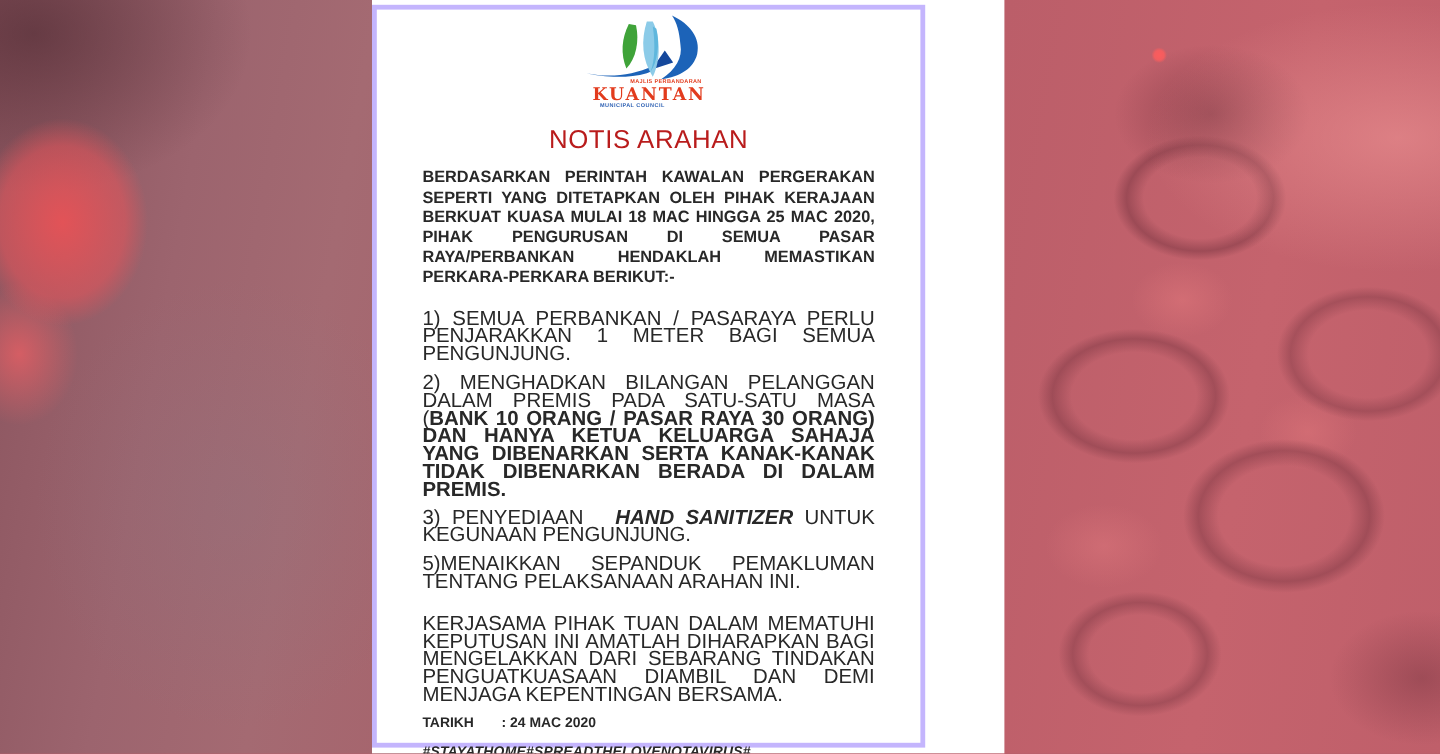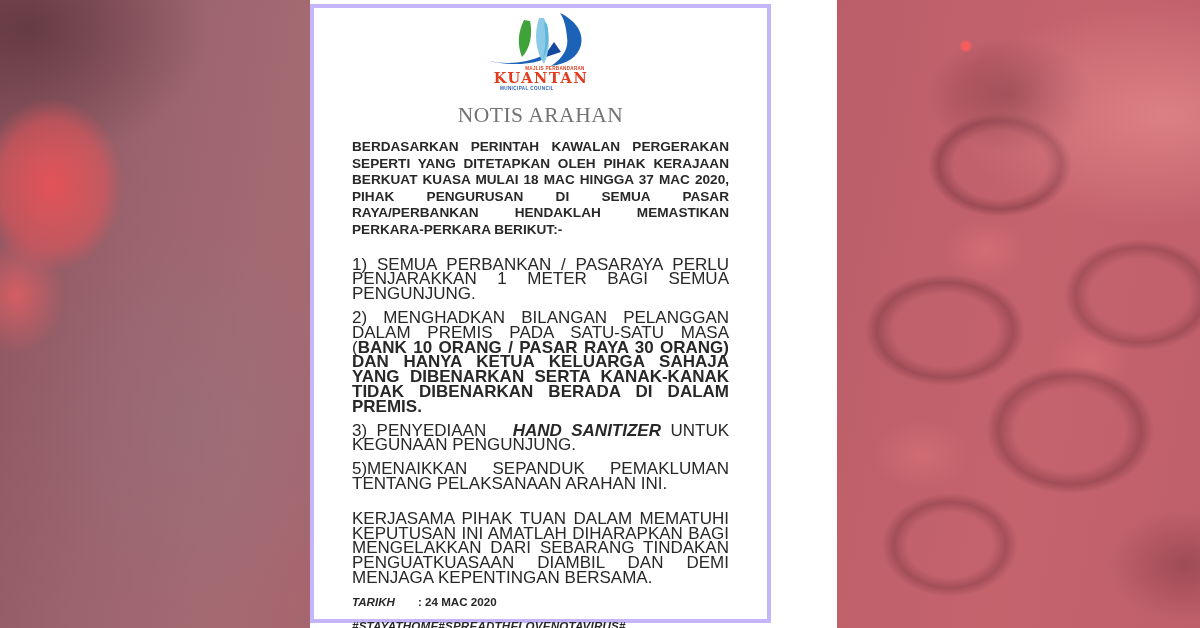--- a/index.html
+++ b/index.html
@@ -85,21 +85,21 @@
     line-height: 14.8px;
     text-align: justify;
     margin-bottom: 9px;
   }
   .closing { margin-top: 20px; }
   .date-row {
     margin-top: 9px;
     font-size: 11.6px;
     font-weight: bold;
   }
-  .date-row .date-label { display: inline-block; width: 66px; font-style: italic; }
+  .date-row .date-label { display: inline-block; width: 66px; }
   .hashtag-row {
     margin-top: 11px;
     text-align: left;
     font-size: 11.6px;
     font-weight: bold;
     font-style: italic;
     letter-spacing: 0.2px;
   }
 </style>
 </head>
@@ -123,23 +123,23 @@
           <path d="M52,6 C47,22 48,38 57,52 C64,38 63,18 57,6 Z" fill="#8ccbe8"></path>
 
           <path d="M57,10 C59,24 59,38 55,48 C61,40 63,24 60,12 Z" fill="#5fb7dd"></path>
 
           <text x="68" y="57.5" text-anchor="middle" class="logo-org-top">MAJLIS PERBANDARAN</text>
           <text x="54" y="71" text-anchor="middle" class="logo-org-name">KUANTAN</text>
           <text x="40" y="77.5" text-anchor="middle" class="logo-org-bottom">MUNICIPAL COUNCIL</text>
         </svg>
       </div>
 
-      <div class="notice-title" style="color: #737373; font-family: Liberation Serif, serif;">NOTIS ARAHAN</div>
+      <div class="notice-title" style="color: #b91c1c;">NOTIS ARAHAN</div>
 
-      <p class="intro">BERDASARKAN PERINTAH KAWALAN PERGERAKAN SEPERTI YANG DITETAPKAN OLEH PIHAK KERAJAAN BERKUAT KUASA MULAI 18 MAC HINGGA 37 MAC 2020, PIHAK PENGURUSAN DI SEMUA PASAR RAYA/PERBANKAN HENDAKLAH MEMASTIKAN PERKARA-PERKARA BERIKUT:-</p>
+      <p class="intro">BERDASARKAN PERINTAH KAWALAN PERGERAKAN SEPERTI YANG DITETAPKAN OLEH PIHAK KERAJAAN BERKUAT KUASA MULAI 18 MAC HINGGA 25 MAC 2020, PIHAK PENGURUSAN DI SEMUA PASAR RAYA/PERBANKAN HENDAKLAH MEMASTIKAN PERKARA-PERKARA BERIKUT:-</p>
 
       <div class="items">
           <p class="para"><span>1) SEMUA PERBANKAN / PASARAYA PERLU PENJARAKKAN 1 METER BAGI SEMUA PENGUNJUNG.</span></p>
           <p class="para"><span>2) MENGHADKAN BILANGAN PELANGGAN DALAM PREMIS PADA SATU-SATU MASA (</span><span style="font-weight: bold;">BANK 10 ORANG / PASAR RAYA 30 ORANG) DAN HANYA KETUA KELUARGA SAHAJA YANG DIBENARKAN SERTA KANAK-KANAK TIDAK DIBENARKAN BERADA DI DALAM PREMIS.</span></p>
           <p class="para"><span>3) PENYEDIAAN </span><span style="font-weight: bold; font-style: italic; margin-left: 17px;">HAND SANITIZER</span><span> UNTUK KEGUNAAN PENGUNJUNG.</span></p>
           <p class="para"><span>5)MENAIKKAN SEPANDUK PEMAKLUMAN TENTANG PELAKSANAAN ARAHAN INI.</span></p>
         </div>
 
       <p class="para closing">KERJASAMA PIHAK TUAN DALAM MEMATUHI KEPUTUSAN INI AMATLAH DIHARAPKAN BAGI MENGELAKKAN DARI SEBARANG TINDAKAN PENGUATKUASAAN DIAMBIL DAN DEMI MENJAGA KEPENTINGAN BERSAMA.</p>
 

